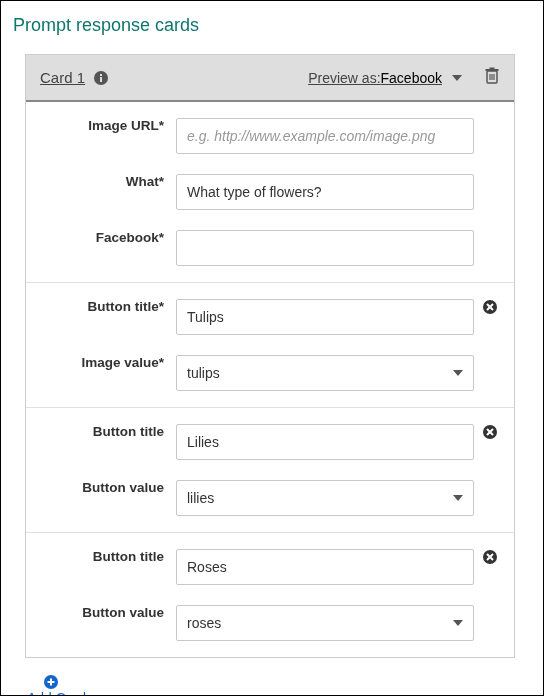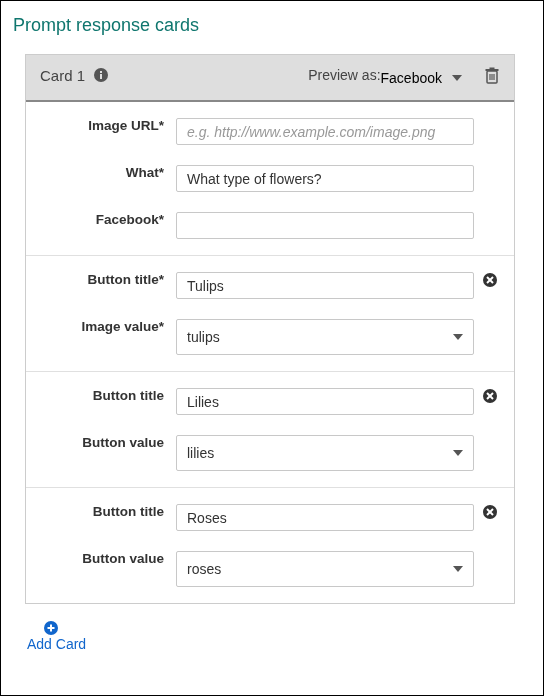--- a/index.html
+++ b/index.html
@@ -20,22 +20,24 @@
   }
   .card {
     border: 1px solid #ccc;
     width: 490px;
     margin-left: 14px;
   }
   .card-header {
     background: #dedede;
     border-bottom: 2px solid #888;
     display: flex;
+    align-items: center;
     padding: 12px 14px;
     color: #444;
+    text-decoration: underline;
   }
   .card-header .card-label {
     font-size: 15px;
     margin-right: 8px;
   }
   .info-icon svg { display: block; }
   .spacer { flex: 1; }
   .preview-label { font-size: 14px; }
   .preview-select {
     display: inline-flex;
@@ -65,21 +67,21 @@
     color: #333;
     font-size: 13.5px;
   }
   .form-control {
     display: flex;
     align-items: center;
     flex: 1;
   }
   .text-input {
     flex: 1;
-    height: 27px;
+    height: 36px;
     border: 1px solid #c8c8c8;
     border-radius: 2px;
     padding: 0 10px;
     font-size: 14px;
     font-family: inherit;
     color: #333;
     background: #fff;
   }
   .text-input::placeholder { color: #999; font-style: italic; }
   .select-wrap {

